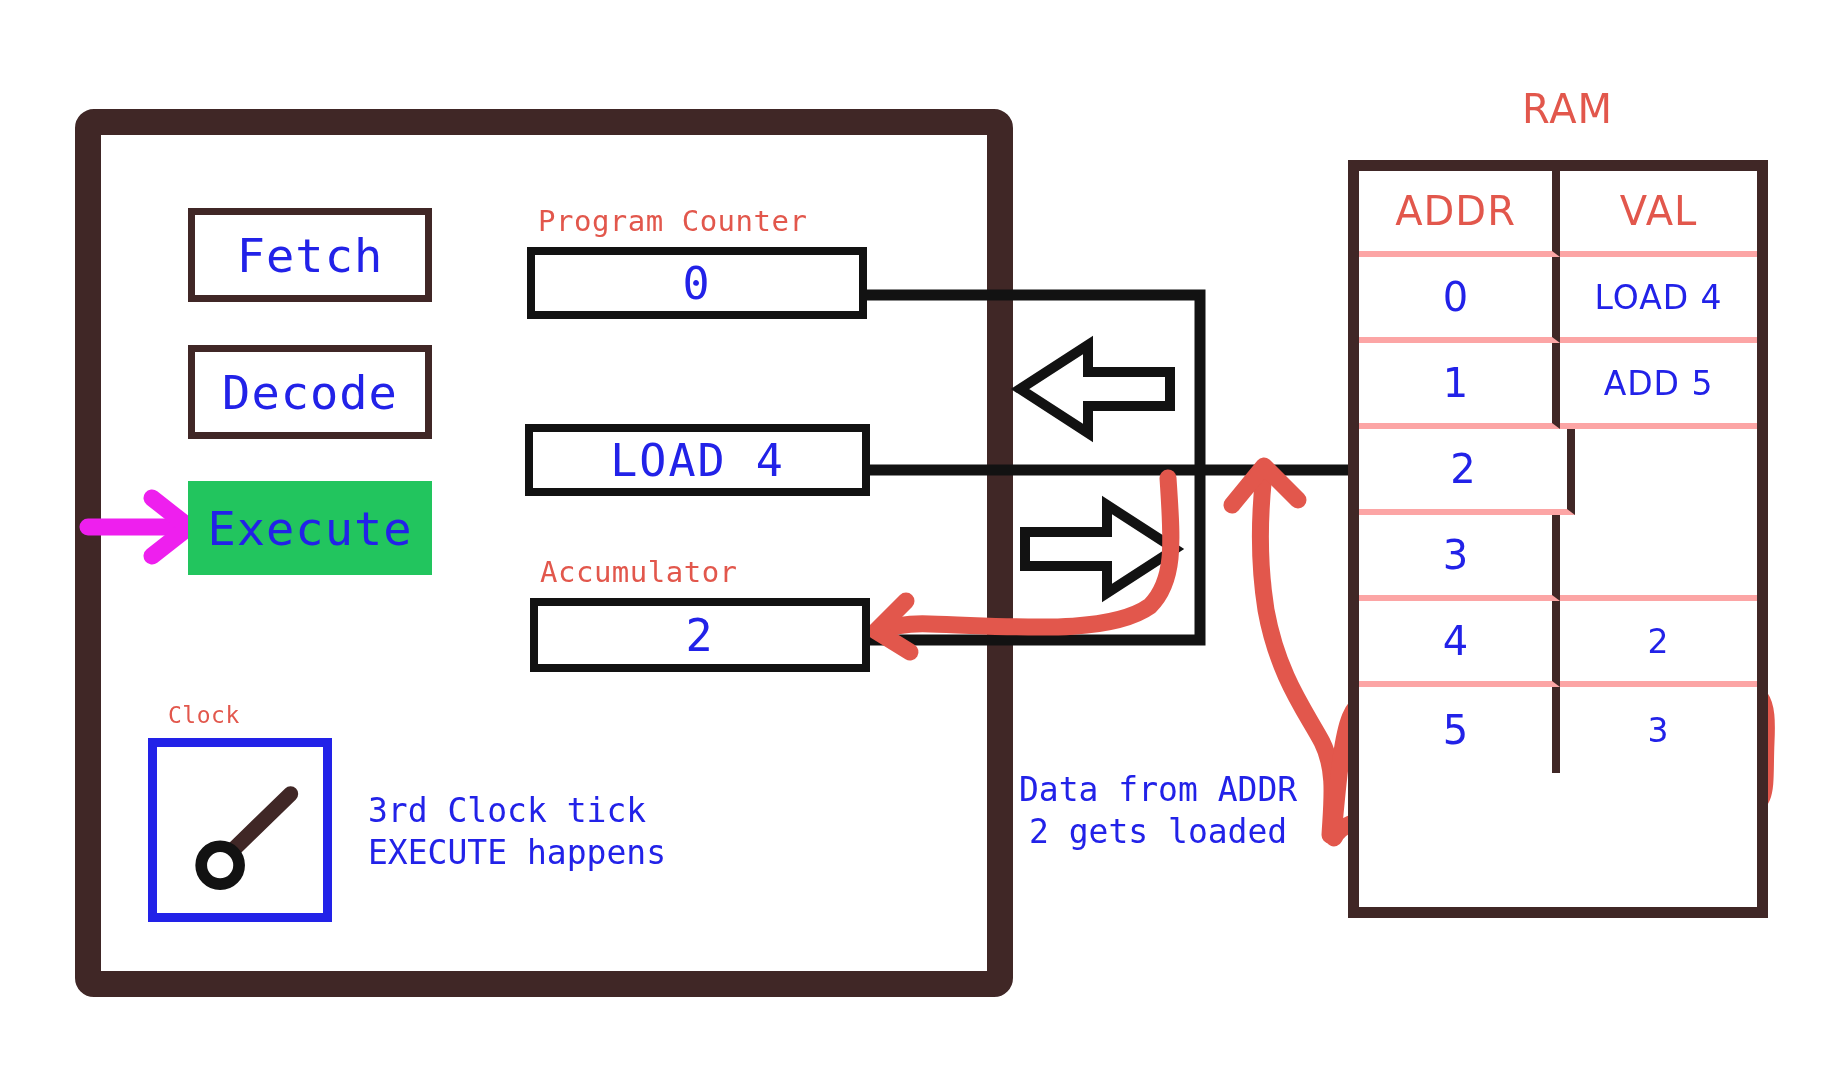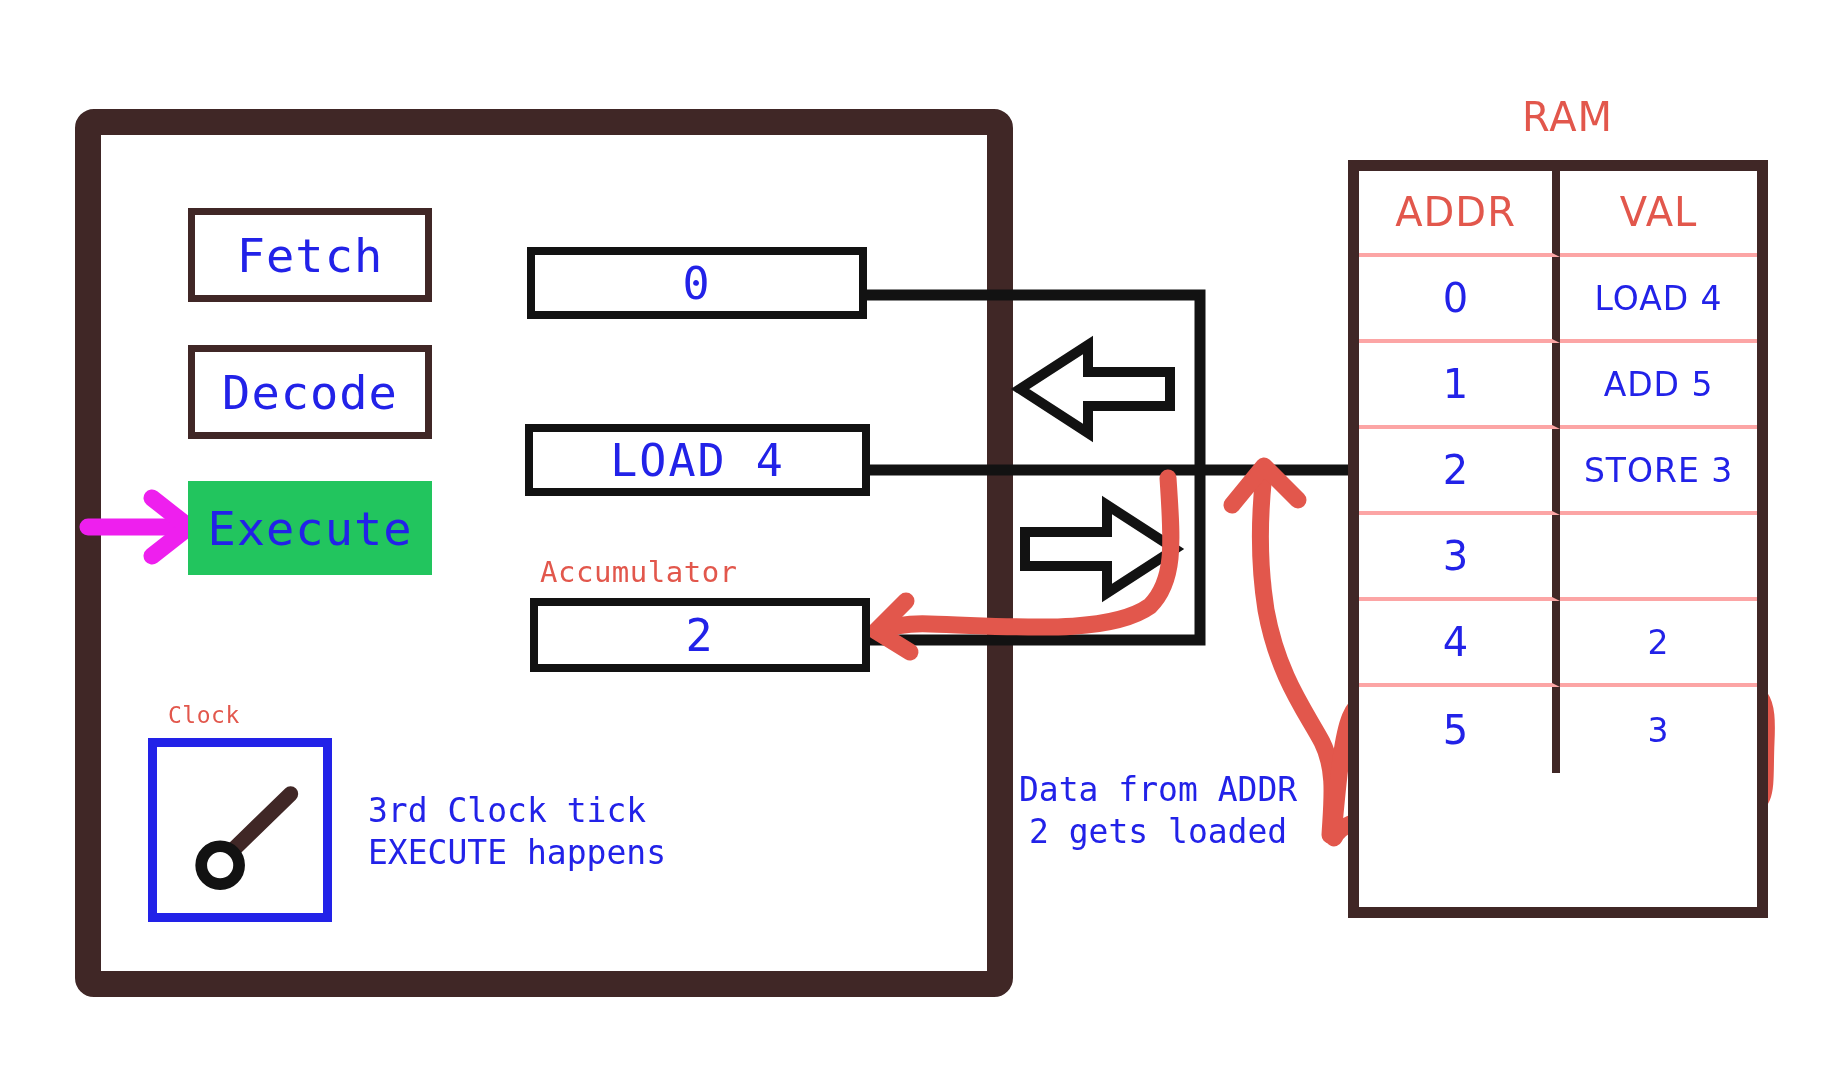--- a/index.html
+++ b/index.html
@@ -29,25 +29,25 @@
 
   
   .clock-box{position:absolute;border:9px solid #2222E8;background:#fff;box-sizing:border-box;}
 
   
   .note{position:absolute;color:#2222E8;font-size:33px;line-height:1.28;white-space:pre;
         font-family:"DejaVu Sans Mono","Liberation Mono",monospace;}
 
   
   #ram-title{position:absolute;color:#E2574C;font-size:40px;letter-spacing:1px;
-        font-family:"DejaVu Sans","Liberation Sans",sans-serif;margin-top:8px;}
+        font-family:"DejaVu Sans","Liberation Sans",sans-serif;}
   #ram-table{position:absolute;border:11px solid #402726;background:#fff;box-sizing:border-box;}
   .ram-row{display:flex;}
   .ram-cell{box-sizing:border-box;height:86px;display:flex;align-items:center;
-            justify-content:center;border-bottom:4px solid #fca5a5;}
+            justify-content:center;border-bottom:6px solid #fca5a5;}
   .ram-cell.c0{width:216px;border-right:8px solid #402726;}
   .ram-cell.c1{width:212px;}
   .ram-row:last-child .ram-cell{border-bottom:none;}
   .ram-head{color:#E2574C;font-size:40px;letter-spacing:1px;
             font-family:"DejaVu Sans","Liberation Sans",sans-serif;}
   .ram-addr{color:#2222E8;font-size:40px;
             font-family:"DejaVu Sans","Liberation Sans",sans-serif;}
   .ram-val{color:#2222E8;font-size:33px;letter-spacing:1px;
             font-family:"DejaVu Sans","Liberation Sans",sans-serif;}
 </style>
@@ -97,20 +97,21 @@
   </div>
 
   <div class="stage-box" style="left:188px;top:345px;width:244px;height:94px;">
     <span>Decode</span>
   </div>
 
   <div class="stage-box active" style="left:188px;top:481px;width:244px;height:94px;">
     <span>Execute</span>
   </div>
 
+  <div class="lbl red-label" style="left:538px;top:204px;">Program Counter</div>
   <div class="reg-box" style="left:527px;top:247px;width:340px;height:72px;">
     <span>0</span>
   </div>
 
   <div class="reg-box" style="left:525px;top:424px;width:345px;height:72px;">
     <span>LOAD 4</span>
   </div>
 
   <div class="lbl red-label" style="left:540px;top:555px;">Accumulator</div>
   <div class="reg-box" style="left:530px;top:598px;width:340px;height:74px;">
@@ -159,23 +160,20 @@
         </div>
       <div class="ram-cell c1">
         <span class="ram-val">ADD 5</span>
         </div>
     </div>
 
     <div class="ram-row">
       <div class="ram-cell c0">
         <span class="ram-addr">2</span>
         </div>
-      <div class="ram-cell c1">
-        <span class="ram-val">STORE 3</span>
-        </div>
     </div>
 
     <div class="ram-row">
       <div class="ram-cell c0">
         <span class="ram-addr">3</span>
         </div>
       <div class="ram-cell c1">
         <span class="ram-val"></span>
         </div>
     </div>

